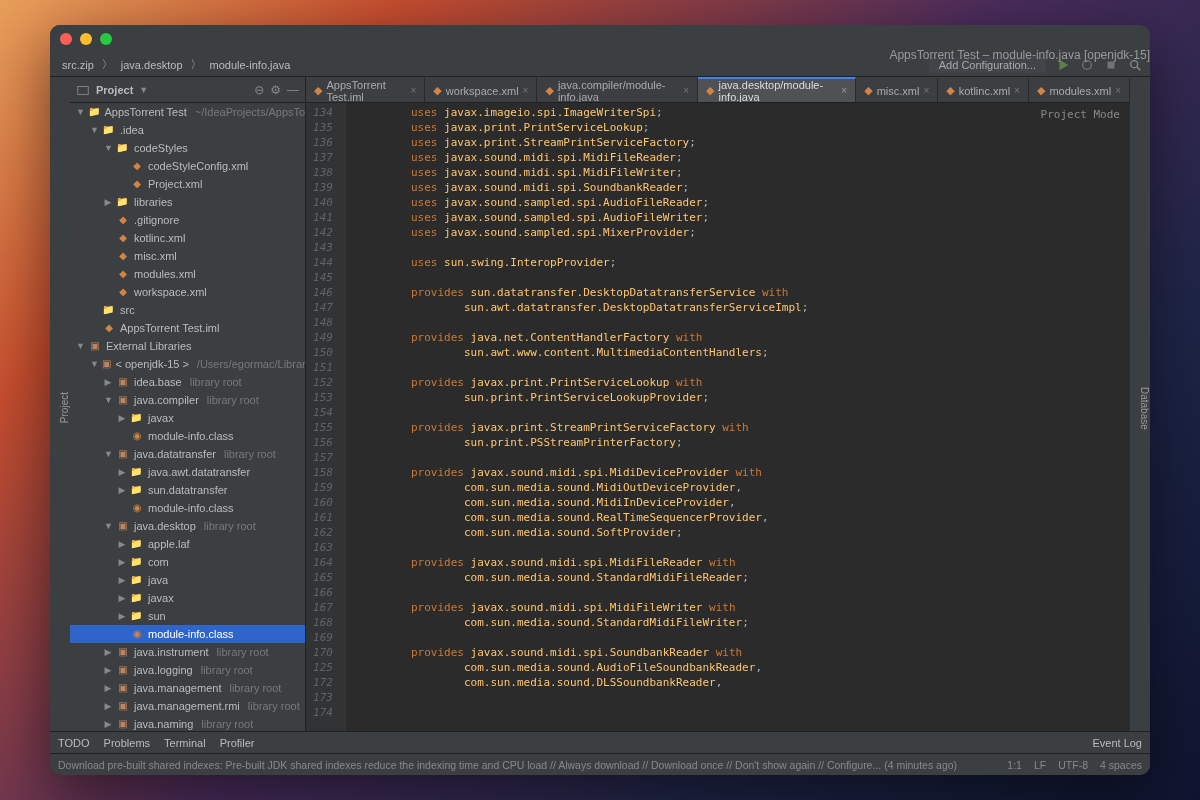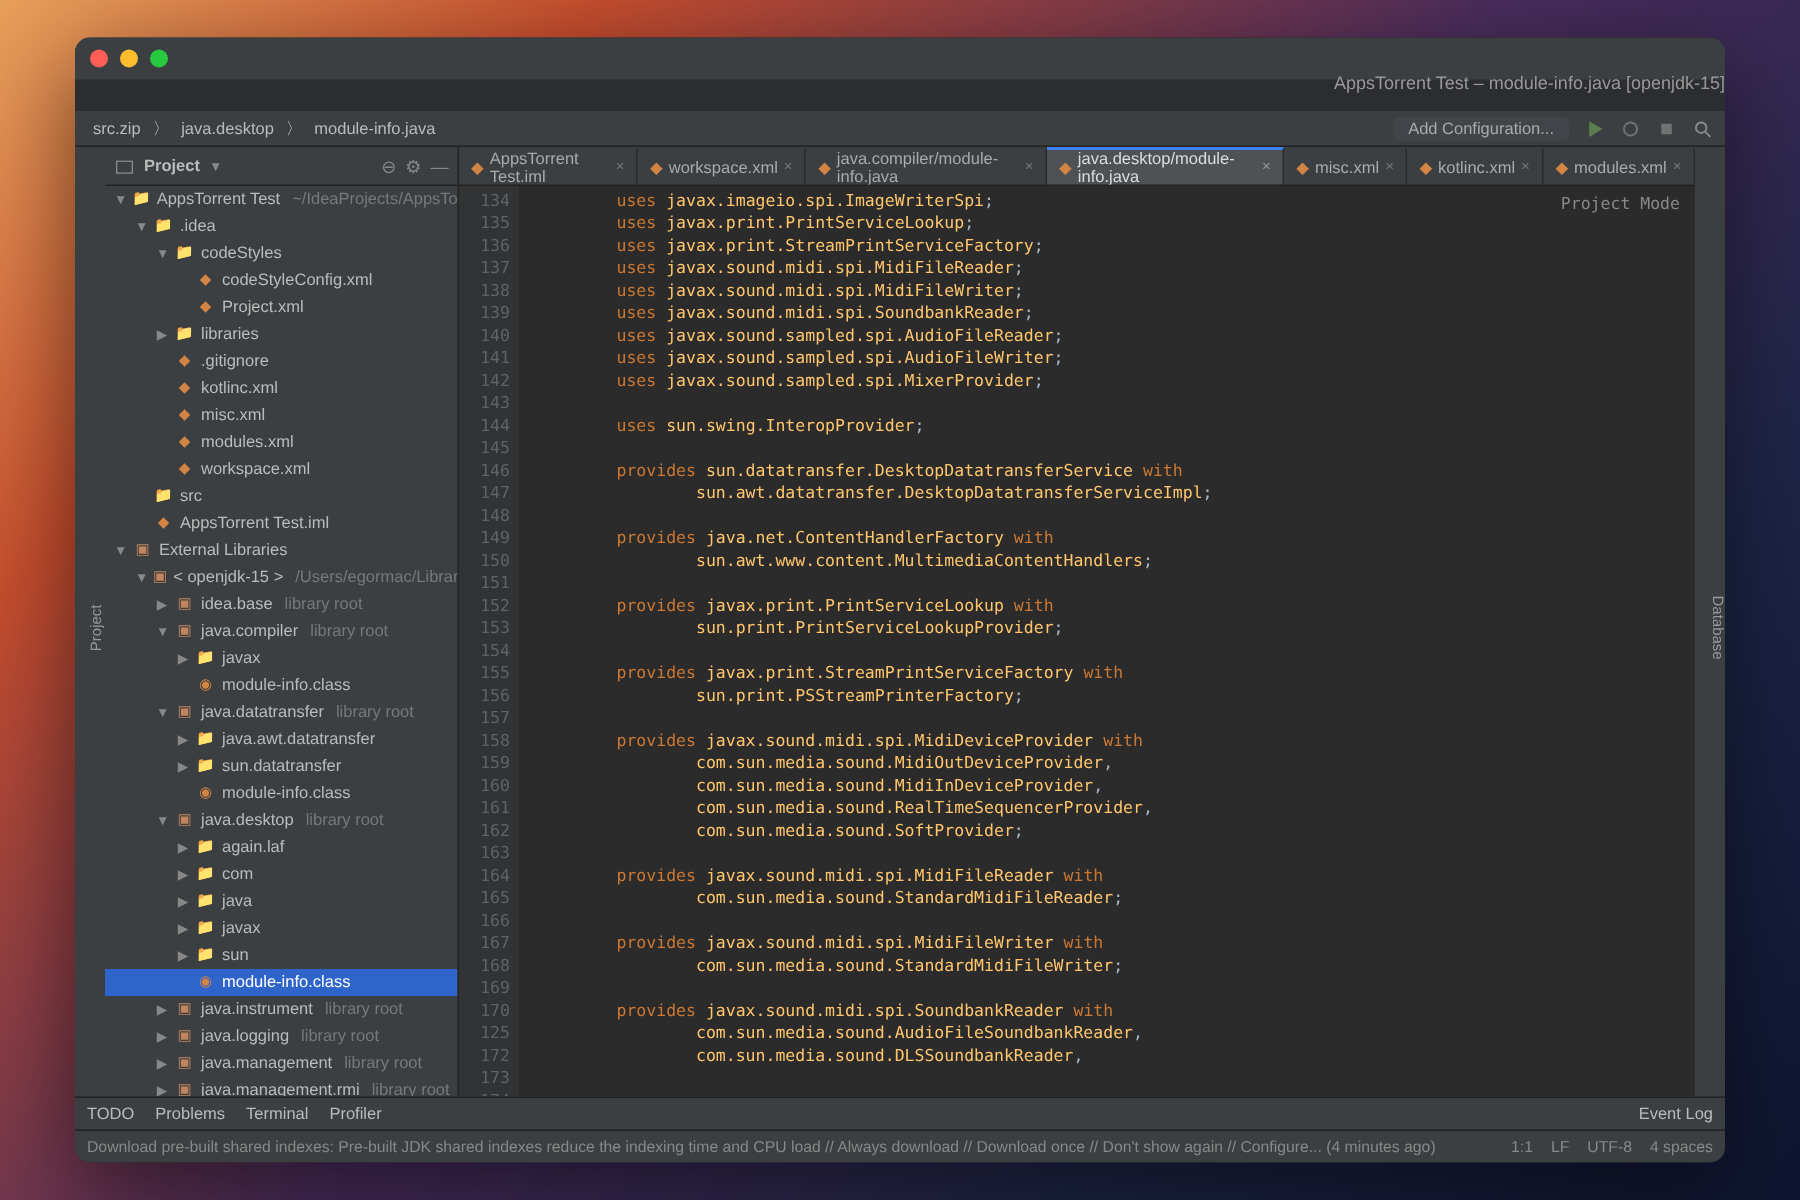--- a/index.html
+++ b/index.html
@@ -4,21 +4,21 @@
 <style>
   * { margin:0; padding:0; box-sizing:border-box; }
   body { width:1200px; height:800px; overflow:hidden; font-family:-apple-system,"Segoe UI",sans-serif; font-size:12px;
          background:linear-gradient(135deg,#e8a05b 0%,#c54d2e 20%,#4a2c5c 50%,#1e2547 75%,#0f1530 100%); display:flex; align-items:center; justify-content:center; }
   .window { width:1100px; height:750px; background:#2b2d30; border-radius:10px; box-shadow:0 20px 60px rgba(0,0,0,.5); overflow:hidden; display:flex; flex-direction:column; color:#bbb; }
   .titlebar { height:28px; background:#3c3f41; display:flex; align-items:center; padding:0 10px; position:relative; }
   .traffic { display:flex; gap:8px; }
   .dot { width:12px; height:12px; border-radius:50%; }
   .dot.r{background:#ff5f56}.dot.y{background:#ffbd2e}.dot.g{background:#27c93f}
   .title { position:absolute; left:0; right:0; text-align:right; font-size:12px; color:#999;margin-top:32px; }
-  .navbar { height:24px; background:#3c3f41; display:flex; align-items:center; padding:0 8px; border-bottom:1px solid #222;margin-top:21px; }
+  .navbar { height:24px; background:#3c3f41; display:flex; align-items:center; padding:0 8px; border-bottom:1px solid #222; }
   .crumb { color:#bbb; font-size:11px; padding:0 4px; }
   .nav-right { margin-left:auto; display:flex; gap:10px; align-items:center; }
   .cfg { background:#414448; padding:2px 10px; border-radius:3px; font-size:11px; color:#aaa; }
   .icn { width:14px; height:14px; opacity:.7; }
   .body { flex:1; display:flex; overflow:hidden; }
   .leftgutter { width:20px; background:#3c3f41; display:flex; flex-direction:column; align-items:center; padding-top:8px; gap:12px; writing-mode:vertical-rl; font-size:10px; color:#999;}
   .leftgutter .lbl{transform:rotate(180deg);}
   .rightgutter { width:20px; background:#3c3f41; display:flex; flex-direction:column; align-items:center; padding-top:8px; writing-mode:vertical-rl; font-size:10px; color:#999;}
   .rightgutter .lbl{transform:rotate(0deg);}
   .sidebar { width:236px; background:#3c3f41; display:flex; flex-direction:column; border-right:1px solid #222; }
@@ -30,21 +30,21 @@
   .arrow { width:8px; color:#888; font-size:9px; text-align:center;}
   .fic { width:14px; height:12px; display:flex; align-items:center; justify-content:center; font-size:10px;}
   .fic.fo{color:#8a8a8a}.fic.xm{color:#d28445}.fic.jv{color:#d28445}.fic.lib{color:#c0845e}
   .muted { color:#787878; margin-left:4px;}
   .editor { flex:1; display:flex; flex-direction:column; background:#2b2b2b; }
   .tabs { height:26px; display:flex; align-items:stretch; background:#3c3f41; border-bottom:1px solid #222; overflow:hidden;}
   .tab { display:flex; align-items:center; padding:0 8px; gap:4px; font-size:11px; color:#aaa; border-right:1px solid #2a2a2a; border-top:2px solid transparent;}
   .tab.act { background:#4e5254; color:#ddd; border-top-color:#3b82f6;}
   .tab .x{opacity:.5; font-size:10px;}
   .editarea { flex:1; display:flex; overflow:hidden; font-family:Menlo,Consolas,monospace; font-size:11px; }
-  .gutter { width:40px; background:#313335; color:#606366; text-align:right; padding:2px 6px 2px 0; line-height:15px;}
+  .gutter { width:40px; background:#313335; color:#606366; text-align:center; padding:2px 6px 2px 0; line-height:15px;font-style:italic;}
   .code { flex:1; background:#2b2b2b; padding:2px 0 2px 12px; line-height:15px; color:#a9b7c6; position:relative;}
   .kw{color:#cc7832}.pkg{color:#ffc66d}
   .reader-mode{position:absolute; top:4px; right:10px; font-size:11px; color:#888;}
   .bottom-tools { height:22px; background:#3c3f41; display:flex; align-items:center; padding:0 8px; border-top:1px solid #222; gap:14px; font-size:11px;}
   .statusbar { height:22px; background:#3c3f41; display:flex; align-items:center; padding:0 8px; font-size:10.5px; color:#888; border-top:1px solid #222;}
   .statusbar .r{margin-left:auto; display:flex; gap:12px;}
   svg{display:block}
 </style>
 </head>
 <body>
@@ -225,21 +225,21 @@
           </div>
           <div class="node" style="padding-left: 34px;">
             <span class="arrow">▼</span>
             <span class="fic lib">▣</span>
             <span>java.desktop</span>
             <span class="muted">library root</span>
           </div>
           <div class="node" style="padding-left: 48px;">
             <span class="arrow">▶</span>
             <span class="fic fo">📁</span>
-            <span>again.laf</span>
+            <span>apple.laf</span>
           </div>
           <div class="node" style="padding-left: 48px;">
             <span class="arrow">▶</span>
             <span class="fic fo">📁</span>
             <span>com</span>
           </div>
           <div class="node" style="padding-left: 48px;">
             <span class="arrow">▶</span>
             <span class="fic fo">📁</span>
             <span>java</span>

